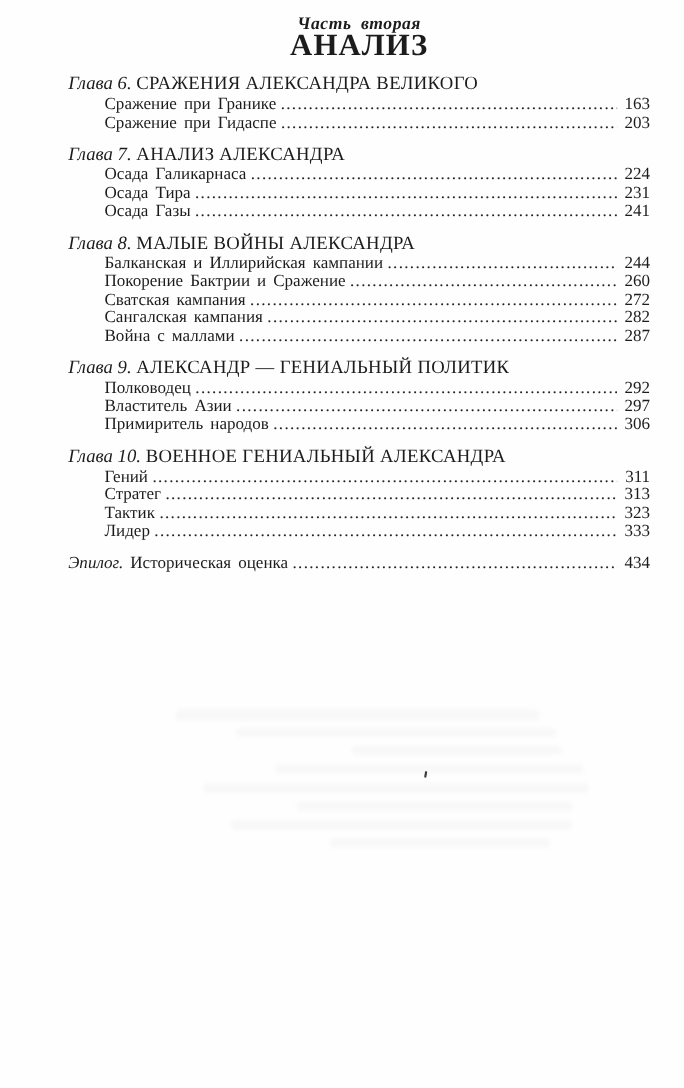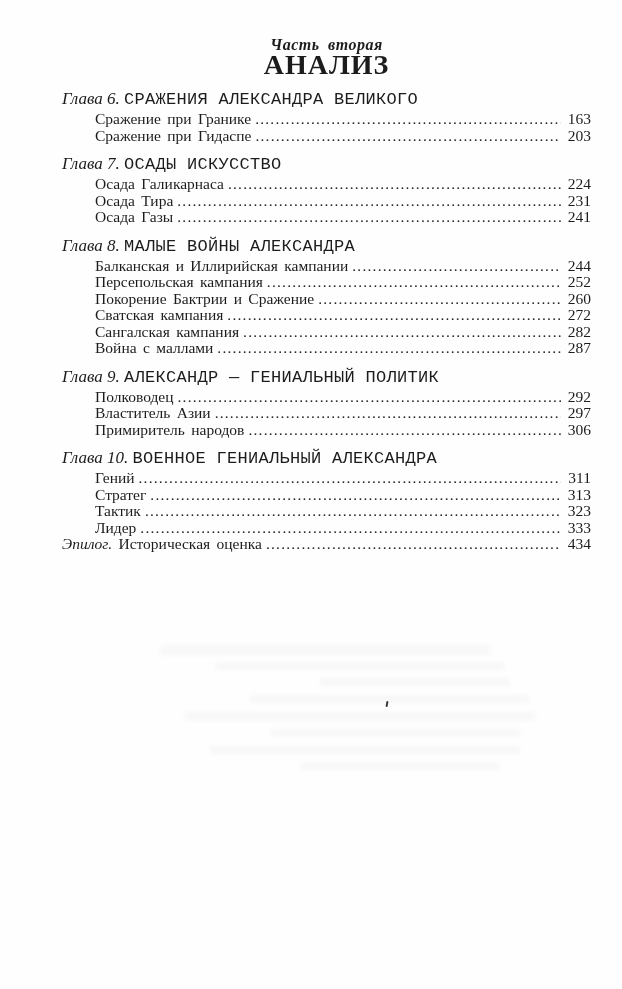--- a/index.html
+++ b/index.html
@@ -6,62 +6,62 @@
   .page {
     position: relative;
     width: 622px; height: 989px;
     background: #fefefe;
     overflow: hidden;
     font-family: "Liberation Serif", "DejaVu Serif", serif;
     color: #1c1c1c;
   }
   .content {
     position: absolute; inset: 0;
-    padding: 35px 31px 0 62px;
+    padding: 12px 31px 0 62px;
     box-sizing: border-box;
   }
   .page-header { text-align: center; margin-bottom: 13px; }
   .part-label {
     font-size: 16px; line-height: 19px;
     font-weight: bold; font-style: italic;
     letter-spacing: 0.5px; word-spacing: 4px;
   }
   .part-title {
     font-size: 28px; line-height: 22px;
     font-weight: bold; letter-spacing: 1px;
   }
   .chapter { margin: 0; }
   .chapter-heading {
     margin: 10px 0 2px 0;
     font-size: 17px; line-height: 19px;
     font-weight: normal;
     white-space: nowrap;
   }
   .chapter-label { font-style: italic; }
-  .chapter-title { letter-spacing: 0.3px; font-family: Liberation Mono, monospace; }
+  .chapter-title { letter-spacing: 0.3px; }
   .toc-row {
     display: flex; align-items: baseline;
     font-size: 15.5px; line-height: 16.5px;
     word-spacing: 2.5px;
     white-space: nowrap;
   }
   .toc-row.indent { padding-left: 33px; }
   .entry-title { flex: 0 0 auto; }
   .leader {
     flex: 1 1 auto;
     overflow: hidden;
     margin: 0 2px 0 4px;
     letter-spacing: 1.2px;
     color: #232323;
   }
   .leader::after {
     content: "..................................................................................................................................................";
   }
   .page-num { flex: 0 0 auto; min-width: 28px; text-align: right; }
-  .epilogue { }
+  .epilogue { margin-top: 12px; }
   
   .smudge {
     position: absolute;
     background: #8a8a8a;
     opacity: 0.05;
     filter: blur(2px);
     border-radius: 3px;
     pointer-events: none;
   }
   .speck {
@@ -93,21 +93,21 @@
               <span class="leader"></span>
               <span class="page-num">163</span>
             </div>
             <div class="toc-row indent">
               <span class="entry-title">Сражение при Гидаспе</span>
               <span class="leader"></span>
               <span class="page-num">203</span>
             </div>
           </section>
           <section class="chapter">
-            <h2 class="chapter-heading"><span class="chapter-label">Глава 7.</span> <span class="chapter-title">ОСАДЫ ИСКУССТВО</span></h2>
+            <h2 class="chapter-heading"><span class="chapter-label">Глава 7.</span> <span class="chapter-title">АНАЛИЗ АЛЕКСАНДРА</span></h2>
             <div class="toc-row indent">
               <span class="entry-title">Осада Галикарнаса</span>
               <span class="leader"></span>
               <span class="page-num">224</span>
             </div>
             <div class="toc-row indent">
               <span class="entry-title">Осада Тира</span>
               <span class="leader"></span>
               <span class="page-num">231</span>
             </div>
@@ -116,25 +116,20 @@
               <span class="leader"></span>
               <span class="page-num">241</span>
             </div>
           </section>
           <section class="chapter">
             <h2 class="chapter-heading"><span class="chapter-label">Глава 8.</span> <span class="chapter-title">МАЛЫЕ ВОЙНЫ АЛЕКСАНДРА</span></h2>
             <div class="toc-row indent">
               <span class="entry-title">Балканская и Иллирийская кампании</span>
               <span class="leader"></span>
               <span class="page-num">244</span>
-            </div>
-            <div class="toc-row indent">
-              <span class="entry-title">Персепольская кампания</span>
-              <span class="leader"></span>
-              <span class="page-num">252</span>
             </div>
             <div class="toc-row indent">
               <span class="entry-title">Покорение Бактрии и Сражение</span>
               <span class="leader"></span>
               <span class="page-num">260</span>
             </div>
             <div class="toc-row indent">
               <span class="entry-title">Сватская кампания</span>
               <span class="leader"></span>
               <span class="page-num">272</span>

